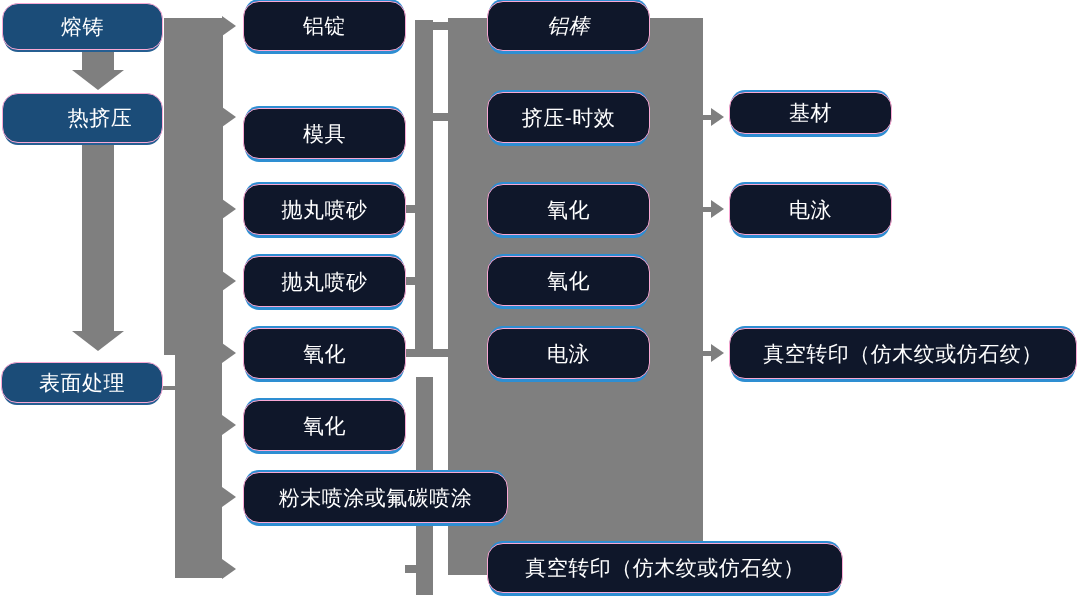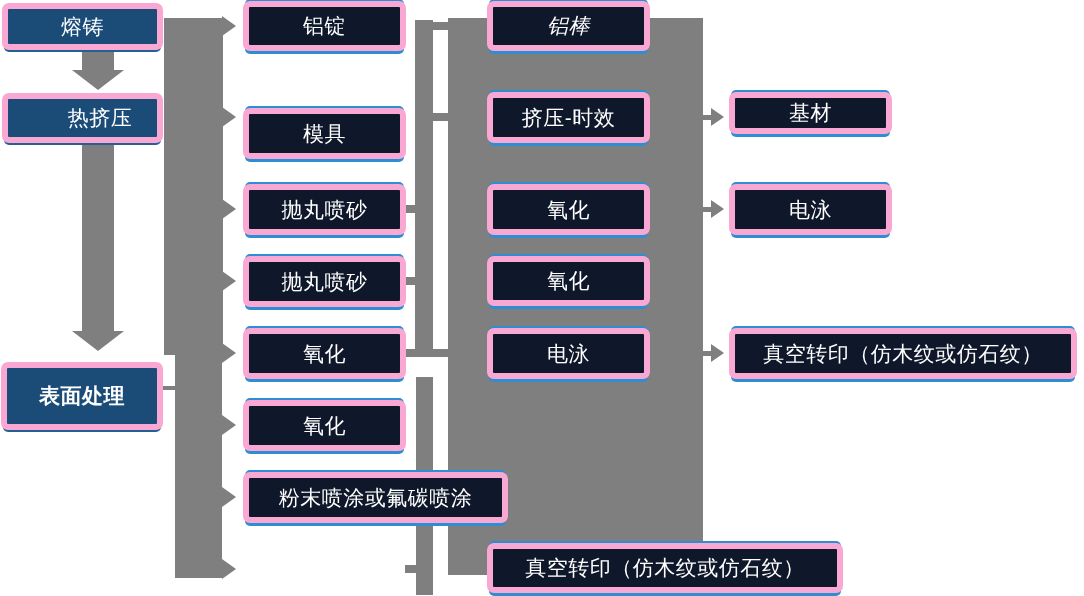--- a/index.html
+++ b/index.html
@@ -14,21 +14,21 @@
     border-left:14px solid #7f7f7f;}
   .tri-right.sm{border-top:9px solid transparent;border-bottom:9px solid transparent;
     border-left:13px solid #7f7f7f;}
   .tri-down{position:absolute;width:0;height:0;z-index:1;
     border-left:26px solid transparent;border-right:26px solid transparent;
     border-top:20px solid #7f7f7f;}
   
   .node{
     position:absolute;z-index:2;display:flex;align-items:center;justify-content:center;
     color:#ffffff;font-size:21px;font-weight:500;letter-spacing:.5px;
-    border:6px solid #f9a8d4;border-radius:7px;box-sizing:border-box;
+    border:1px solid #f9a8d4;border-radius:16px;box-sizing:border-box;
     white-space:nowrap;
   }
   .blue{background:#0f172a;box-shadow:0 5px 0 -2px #2e8ed2, 0 -4px 0 -2px #2e8ed2;}
   .navy{background:#1b4c78;box-shadow:0 4px 0 -2px #265f92;}
 </style>
 </head>
 <body>
 
 <div id="board">
 
@@ -64,21 +64,21 @@
 
   <div class="g" style="left:703px;top:115px;width:9px;height:5px;"></div>
   <div class="tri-right sm" style="left:711px;top:108px;"></div>
   <div class="g" style="left:703px;top:207px;width:9px;height:5px;"></div>
   <div class="tri-right sm" style="left:711px;top:200px;"></div>
   <div class="g" style="left:703px;top:351px;width:9px;height:5px;"></div>
   <div class="tri-right sm" style="left:711px;top:344px;"></div>
 
   <div class="node navy" style="left:2px;top:3px;width:161px;height:47px;">熔铸</div>
   <div class="node navy" style="left:2px;top:93px;width:161px;height:50px;padding-left:35px;">热挤压</div>
-  <div class="node navy" style="left:1px;top:362px;width:162px;height:68px;font-weight:bold;">表面处理</div>
+  <div class="node navy" style="left:1px;top:362px;width:162px;height:41px;">表面处理</div>
 
   <div class="node blue" style="left:243px;top:1px;width:163px;height:50px;">铝锭</div>
   <div class="node blue" style="left:243px;top:108px;width:163px;height:51px;">模具</div>
   <div class="node blue" style="left:243px;top:184px;width:163px;height:51px;">抛丸喷砂</div>
   <div class="node blue" style="left:243px;top:256px;width:163px;height:51px;">抛丸喷砂</div>
   <div class="node blue" style="left:243px;top:328px;width:163px;height:51px;">氧化</div>
   <div class="node blue" style="left:243px;top:400px;width:163px;height:51px;">氧化</div>
   <div class="node blue" style="left:243px;top:472px;width:265px;height:51px;">粉末喷涂或氟碳喷涂</div>
 
   <div class="node blue" style="left:487px;top:1px;width:163px;height:50px;font-style:italic;">铝棒</div>

